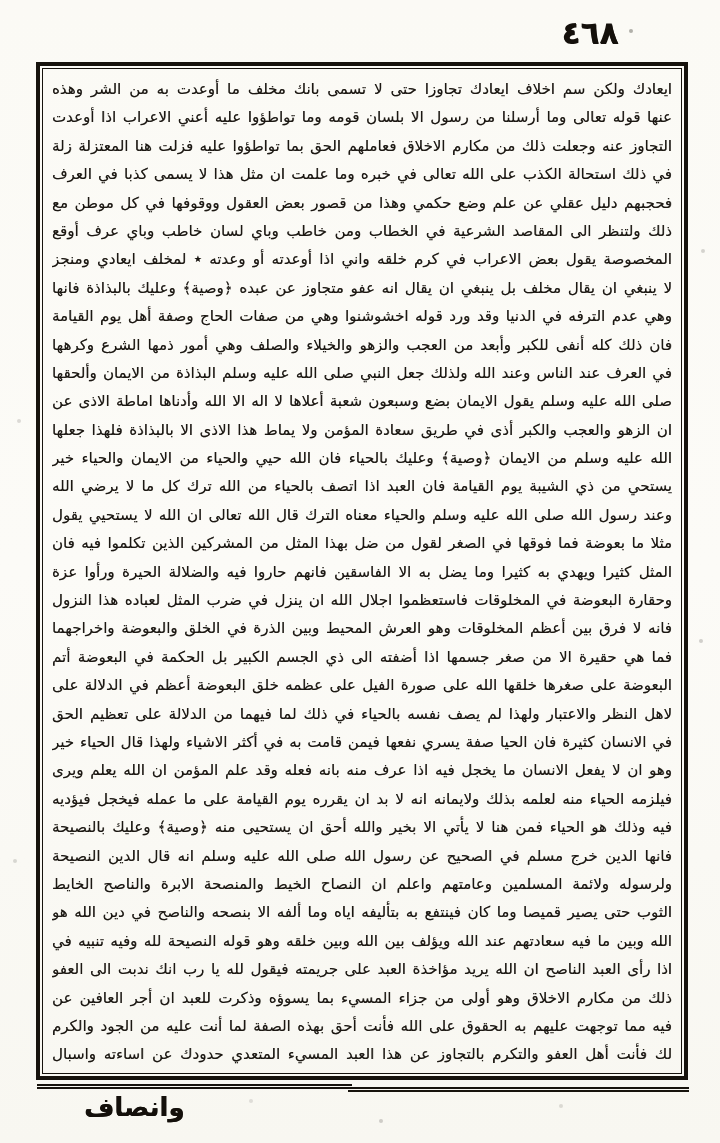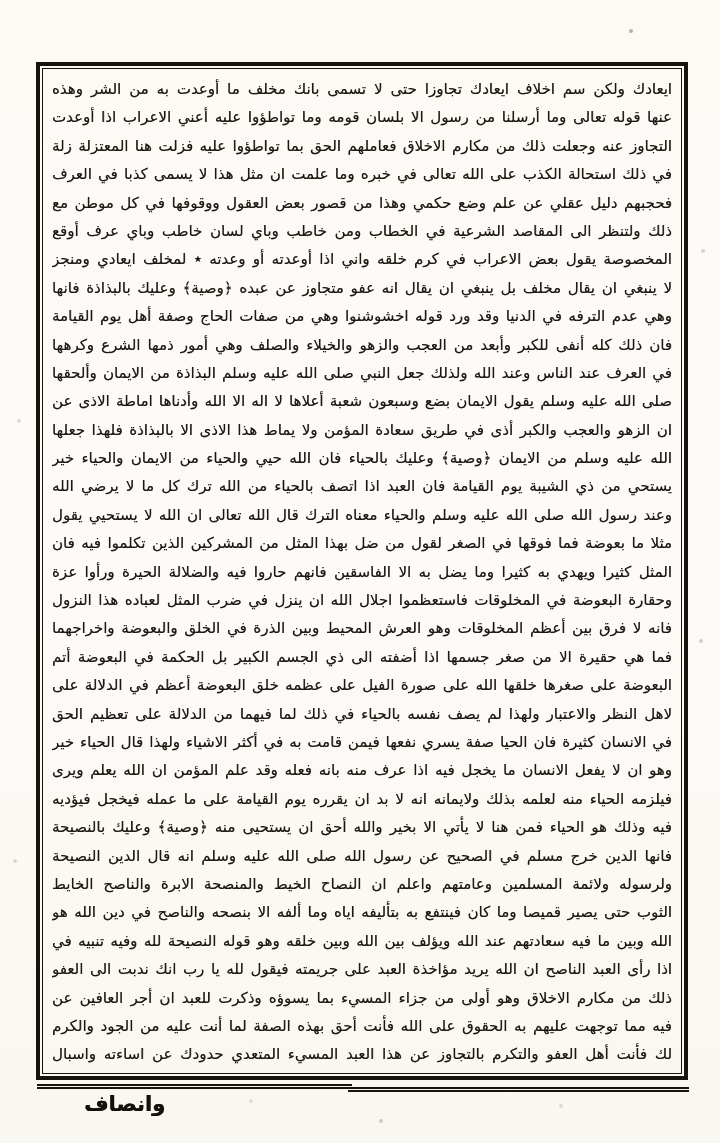--- a/index.html
+++ b/index.html
@@ -79,21 +79,21 @@
   }
   .bottom-rule.right-seg {
     left: 348px;
     top: 1087px;
     width: 341px;
   }
   .catchword {
     position: absolute;
     left: 84px;
     top: 1092px;
-    font-size: 21px;
+    font-size: 26px;
     font-weight: bold;
     direction: rtl;
     color: #14100b;
     text-shadow: 0.4px 0.4px 0 #14100b;
   }
   .speckles {
     position: absolute;
     top: 0; left: 0;
     width: 2px; height: 2px;
     background: transparent;
@@ -107,20 +107,21 @@
       380px 1120px 0 1px rgba(40,36,30,0.2),
       560px 1105px 0 1px rgba(40,36,30,0.14),
       250px 1100px 0 1px rgba(40,36,30,0.12);
   }
 </style>
 </head>
 <body>
 
 <div class="sheet">
 
+  <div class="page-number">٤٦٨</div>
 
   <div class="frame-outer">
     <div class="frame-inner">
       <div class="textblock">
         <div class="line">ايعادك ولكن سم اخلاف ايعادك تجاوزا حتى لا تسمى بانك مخلف ما أوعدت به من الشر وهذه شبهة المعتزلة وغاب</div>
         <div class="line">عنها قوله تعالى وما أرسلنا من رسول الا بلسان قومه وما تواطؤوا عليه أعني الاعراب اذا أوعدت أو وعدت بالشر</div>
         <div class="line">التجاوز عنه وجعلت ذلك من مكارم الاخلاق فعاملهم الحق بما تواطؤوا عليه فزلت هنا المعتزلة زلة عظيمة أوقعها</div>
         <div class="line">في ذلك استحالة الكذب على الله تعالى في خبره وما علمت ان مثل هذا لا يسمى كذبا في العرف الذي نزل به الشرع</div>
         <div class="line">فحجبهم دليل عقلي عن علم وضع حكمي وهذا من قصور بعض العقول ووقوفها في كل موطن مع أدلتها ولا ينبغي لها</div>
         <div class="line">ذلك ولتنظر الى المقاصد الشرعية في الخطاب ومن خاطب وباي لسان خاطب وباي عرف أوقع المعاملة في تلك الامة</div>

